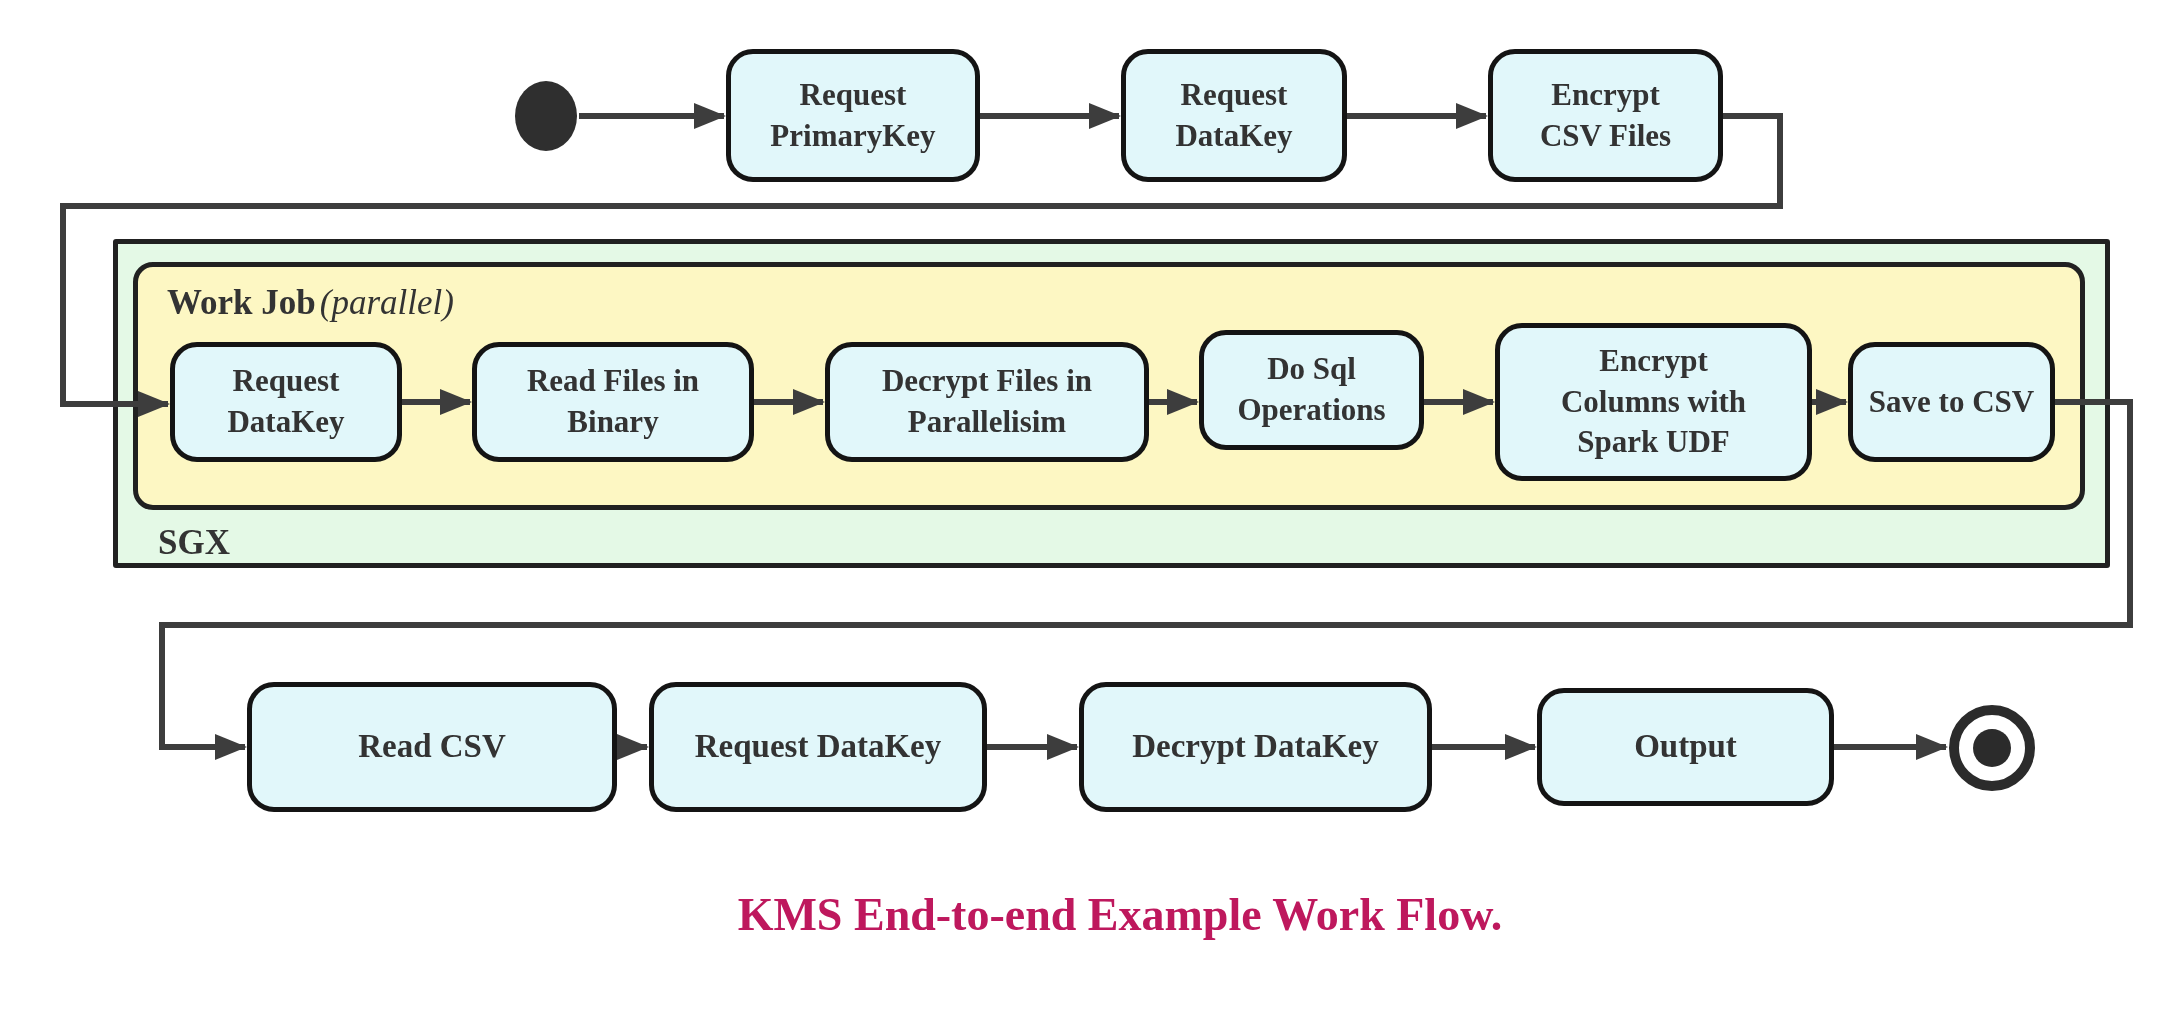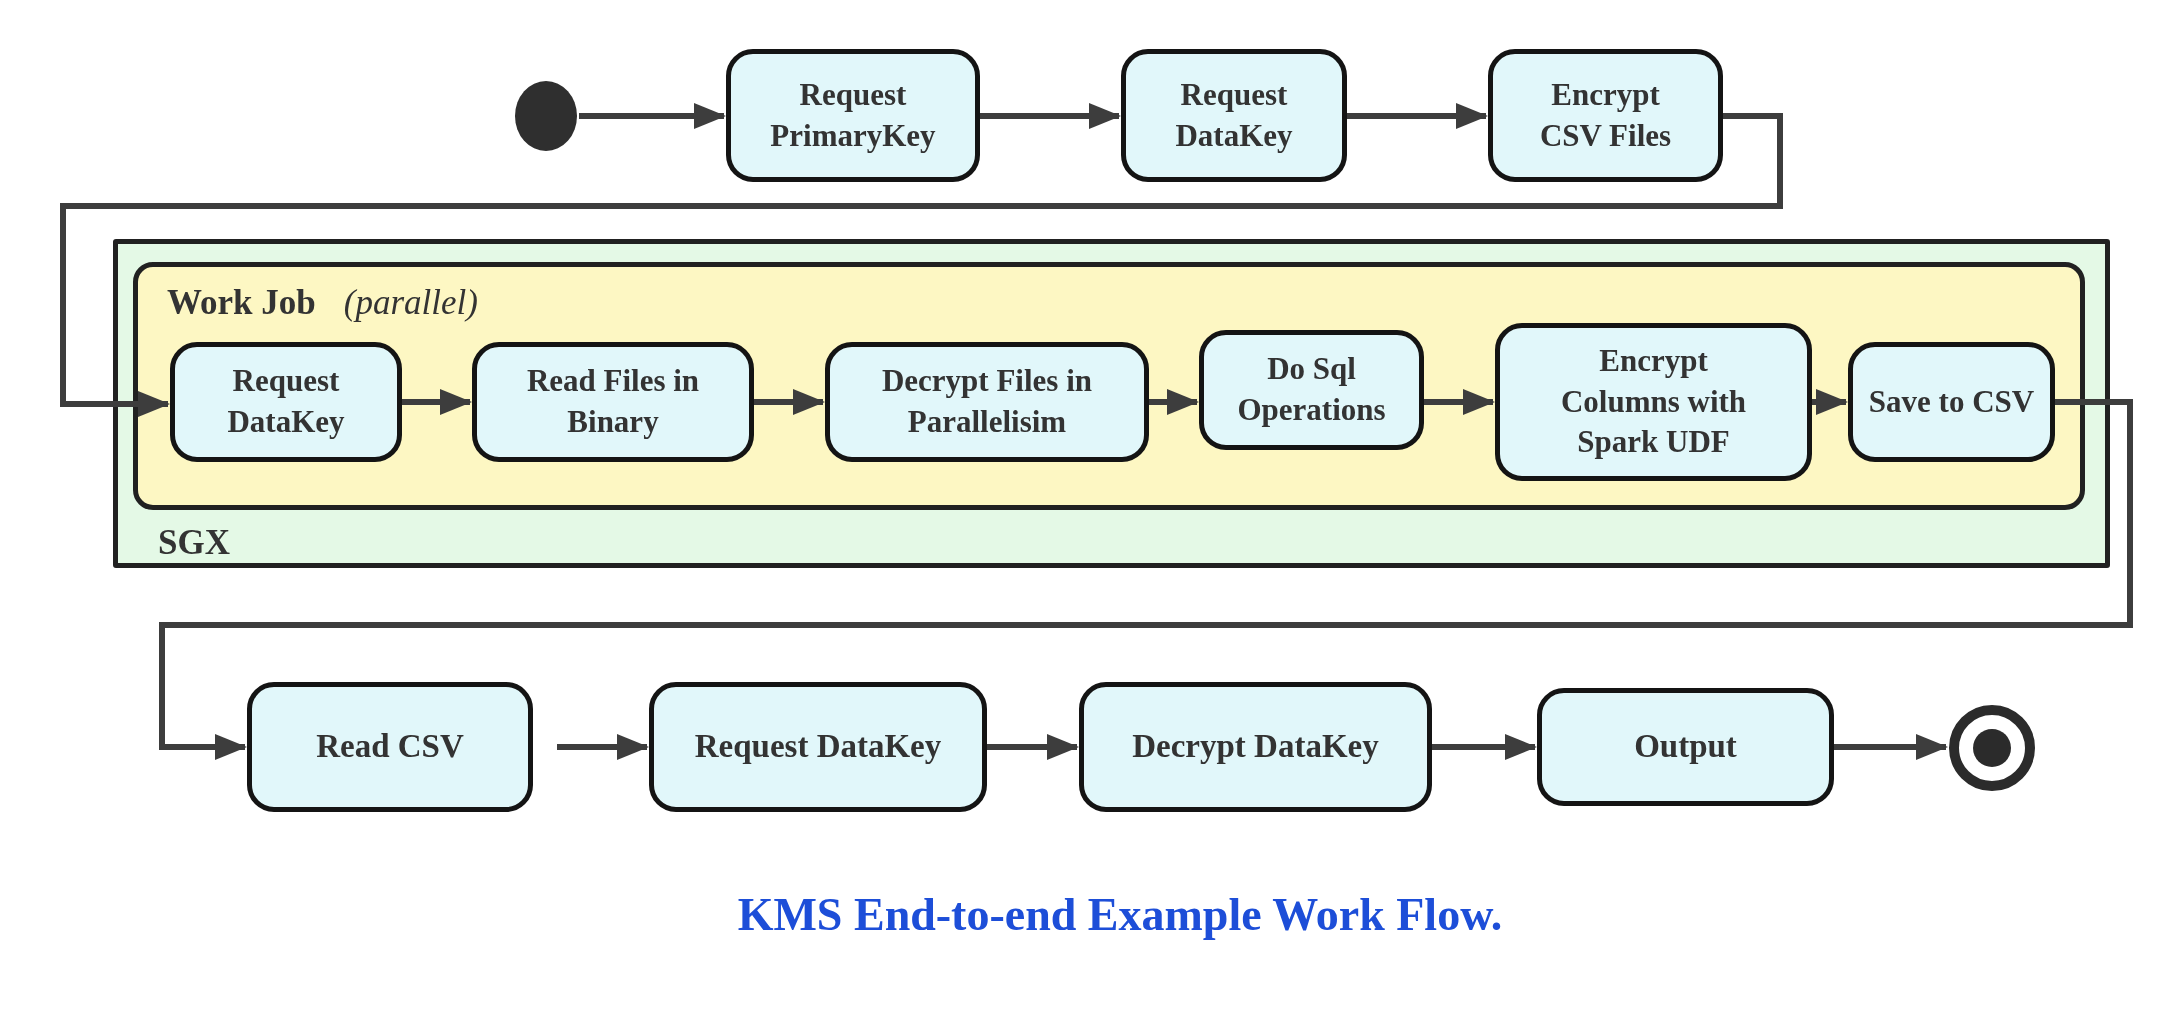--- a/index.html
+++ b/index.html
@@ -18,34 +18,34 @@
   }
   .spark-box{
     left:133px;top:262px;width:1952px;height:248px;
     background:#fdf7c3;border:5px solid #212121;border-radius:20px;
   }
   .container-label{
     position:absolute;z-index:3;color:#333333;
     font-weight:bold;font-size:35px;line-height:1.1;
   }
   .spark-label{left:167px;top:284px;}
-  .spark-label .mode{font-weight:normal;font-style:italic;margin-left:28px;}
+  .spark-label .mode{font-weight:normal;font-style:italic;margin-left:4px;}
   .sgx-label{left:158px;top:524px;}
   .node{
     position:absolute;box-sizing:border-box;z-index:4;
     background:#e1f7fa;border:5px solid #141414;border-radius:27px;
     display:flex;align-items:center;justify-content:center;
     text-align:center;color:#333333;font-weight:bold;
     font-size:31px;line-height:1.32;white-space:pre-line;
     padding:0 0;
   }
   .node.lg{font-size:33px;}
   .caption{
     position:absolute;left:620px;top:888px;width:1000px;z-index:3;
-    text-align:center;color:#1d4ed8;font-weight:bold;font-size:46px;
+    text-align:center;color:#be185d;font-weight:bold;font-size:46px;
   }
 </style>
 </head>
 <body>
 
 <div class="canvas">
 
   <div class="container-box sgx-box"></div>
   <div class="container-box spark-box"></div>
 
@@ -94,20 +94,20 @@
 Parallelisim</div>
   <div class="node" style="left:472px;top:342px;width:282px;height:120px;">Read Files in
 Binary</div>
   <div class="node" style="left:1199px;top:330px;width:225px;height:120px;">Do Sql
 Operations</div>
   <div class="node" style="left:1495px;top:323px;width:317px;height:158px;">Encrypt
 Columns with
 Spark UDF</div>
   <div class="node" style="left:1848px;top:342px;width:207px;height:120px;">Save to CSV</div>
 
-  <div class="node lg" style="left:247px;top:682px;width:286px;height:130px;font-family:Liberation Serif, serif;">Read CSV</div>
+  <div class="node lg" style="left:247px;top:682px;width:370px;height:130px;font-family:Liberation Serif, serif;">Read CSV</div>
   <div class="node lg" style="left:649px;top:682px;width:338px;height:130px;">Request DataKey</div>
   <div class="node lg" style="left:1079px;top:682px;width:353px;height:130px;">Decrypt DataKey</div>
   <div class="node lg" style="left:1537px;top:688px;width:297px;height:118px;">Output</div>
 
   <div class="caption">KMS End-to-end Example Work Flow.</div>
 
 </div>
 
 </body></html>

